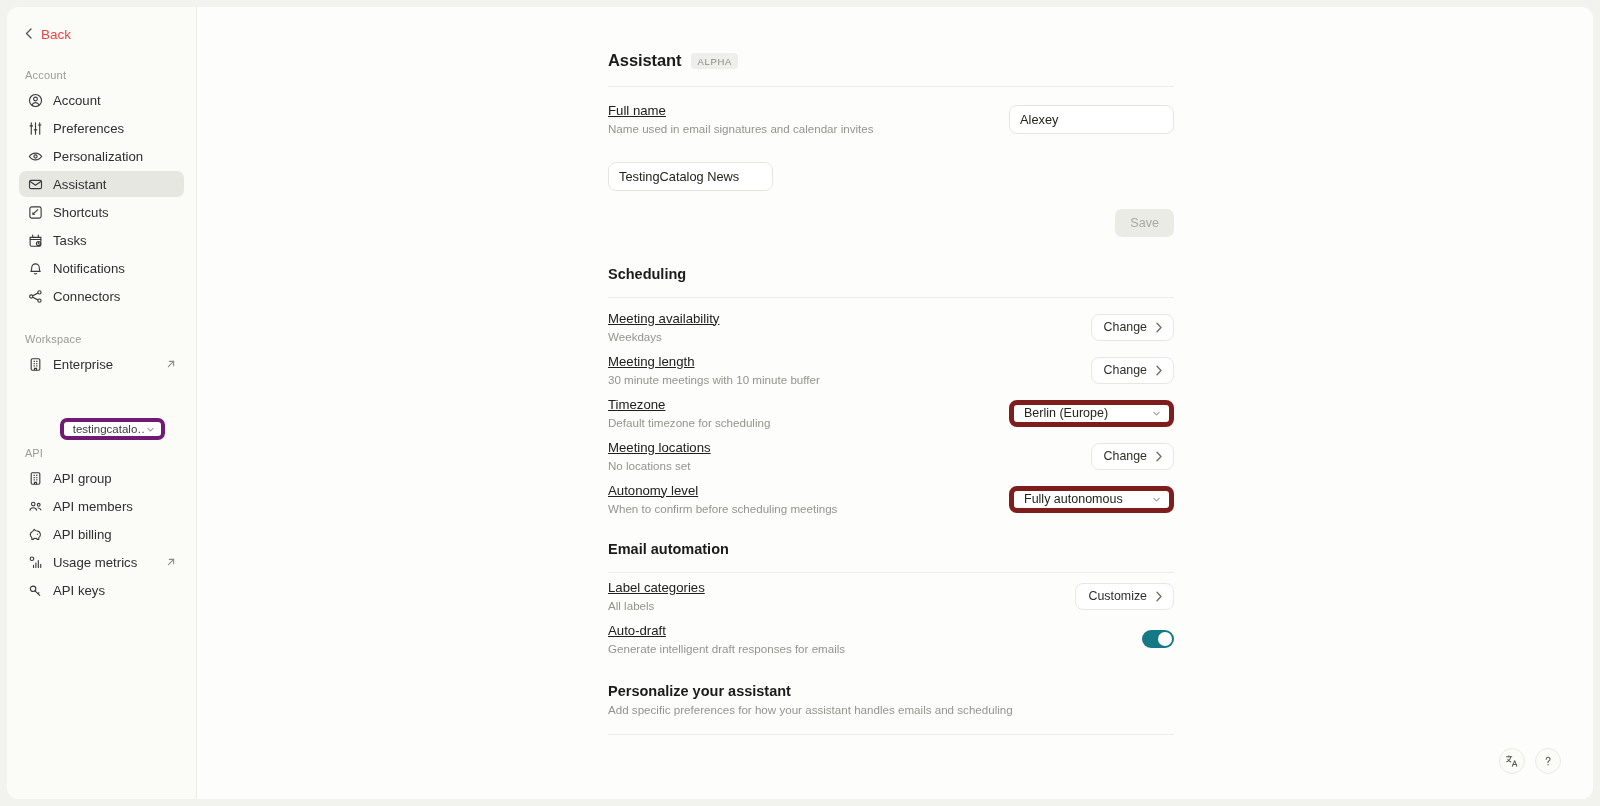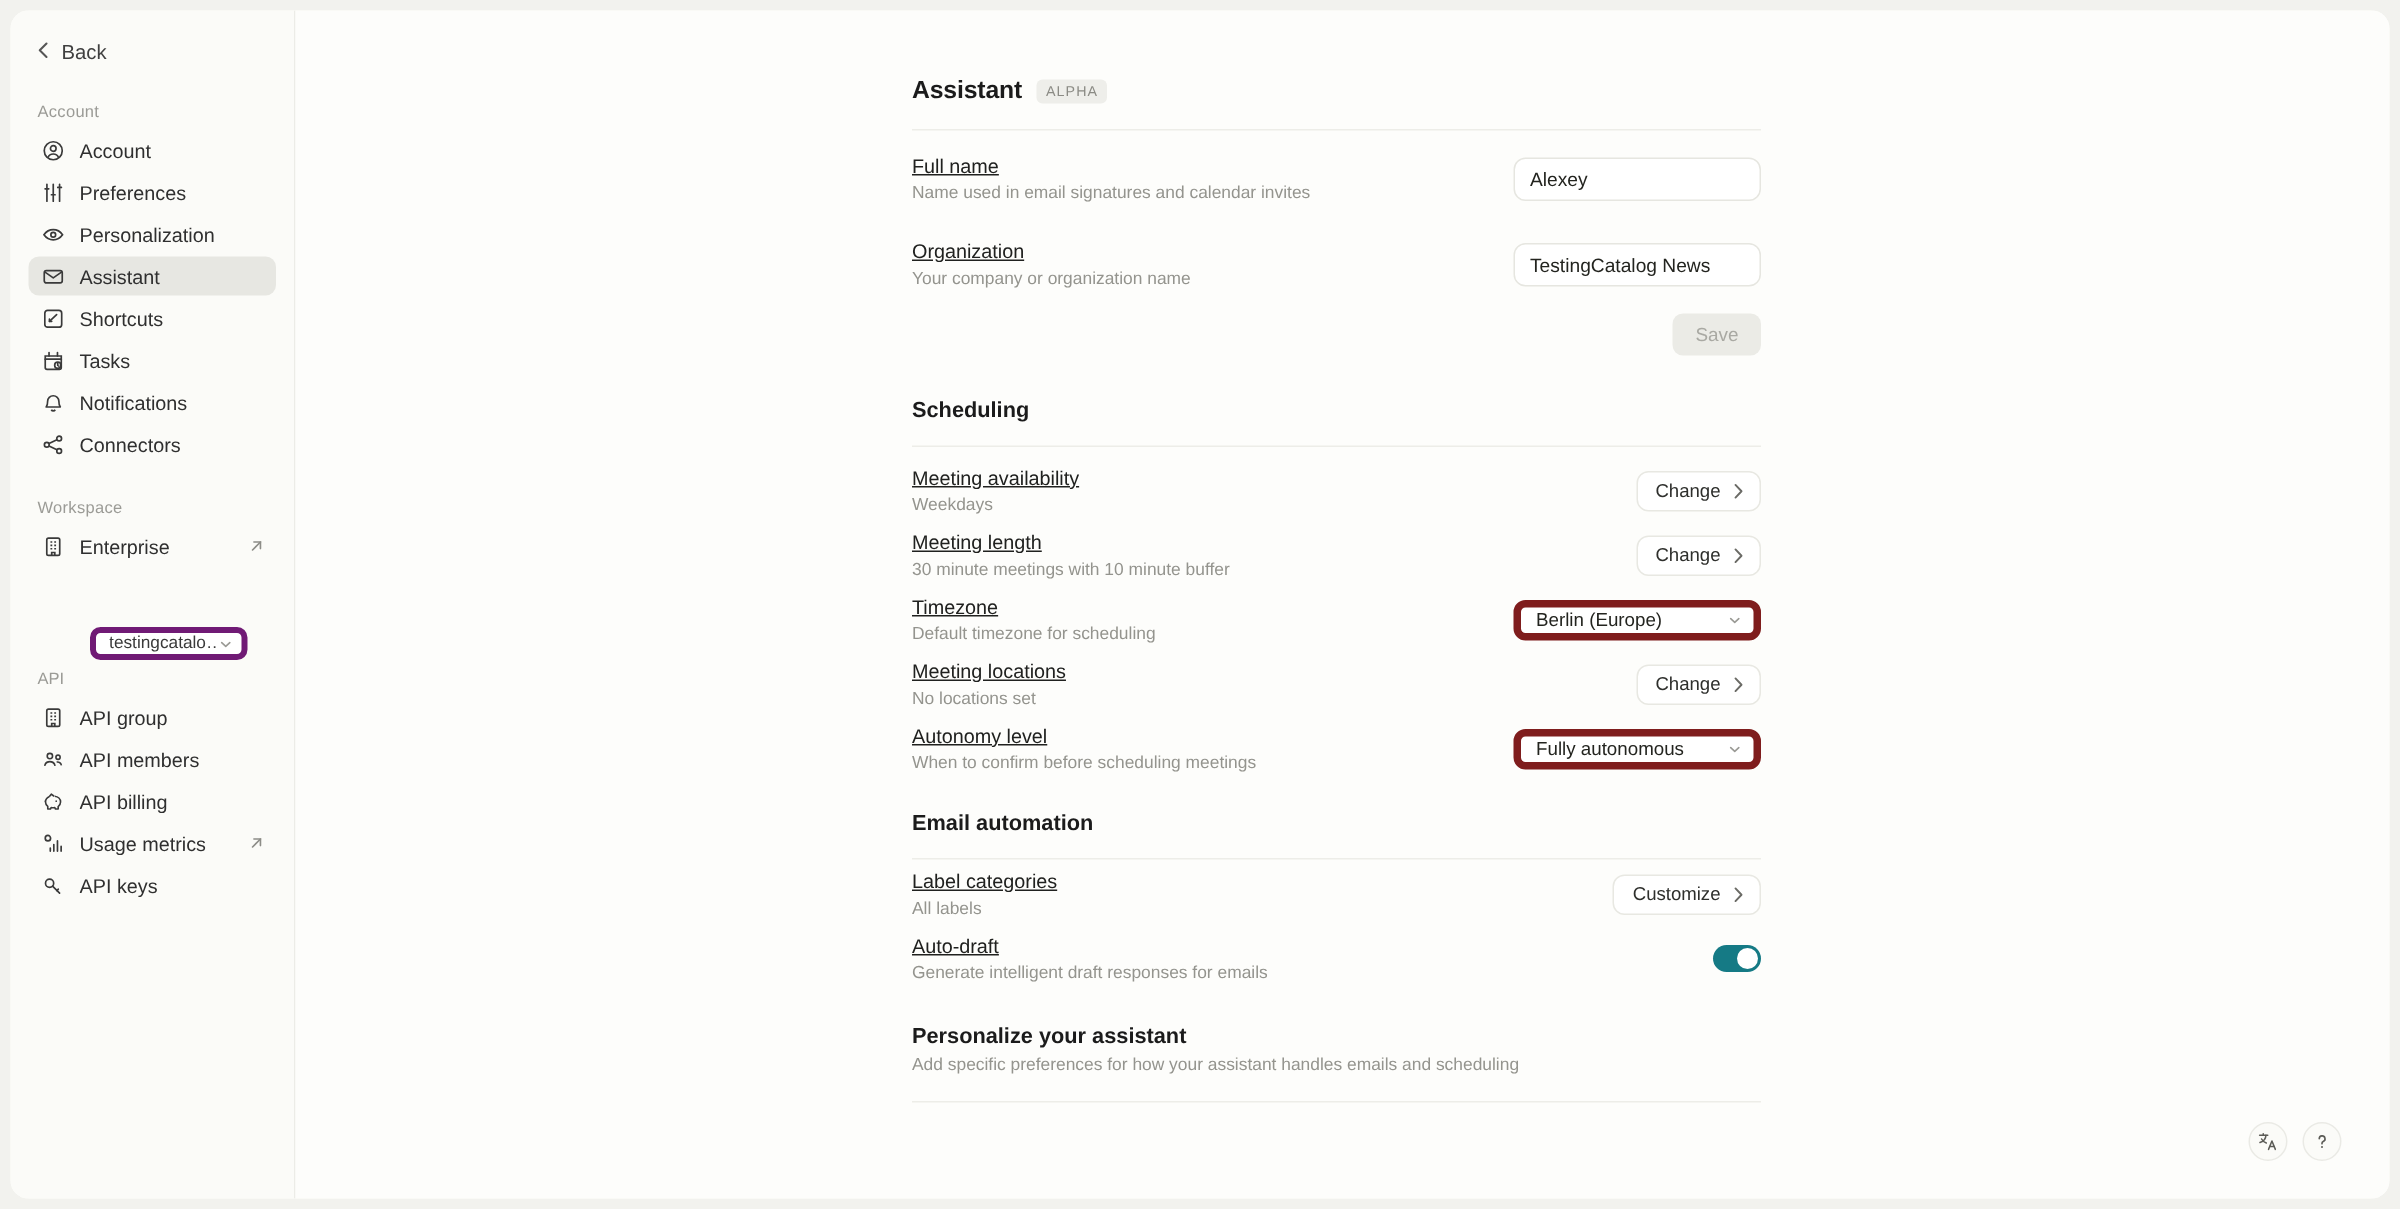--- a/index.html
+++ b/index.html
@@ -25,21 +25,21 @@
     flex: 0 0 190px;
     background: #fbfbf8;
     border-right: 1px solid #ecece7;
     padding: 0 0 0 0;
     position: relative;
   }
   .back-row {
     display: flex; align-items: center; gap: 9px;
     height: 22px;
     margin: 16px 0 0 18px;
-    color: #404040;
+    color: #ef4444;
     font-size: 13.5px;
     cursor: pointer;
   }
   .back-row .chev { font-size: 13px; color: #555; line-height: 1; }
 
   .group-label {
     font-size: 11px;
     color: #9b9b96;
     margin: 24px 0 6px 18px;
     letter-spacing: .2px;
@@ -451,24 +451,20 @@
         <div class="row-text">
           <div class="row-label">Full name</div>
           <div class="row-sub">Name used in email signatures and calendar invites</div>
         </div>
         <div class="row-ctrl">
           <input class="text-input" type="text" value="Alexey" style="">
         </div>
       </div>
 
       <div class="row" style="margin-top:17px;">
-        <div class="row-text">
-          <div class="row-label">Organization</div>
-          <div class="row-sub">Your company or organization name</div>
-        </div>
         <div class="row-ctrl">
           <input class="text-input" type="text" value="TestingCatalog News" style="">
         </div>
       </div>
 
       <div style="display:flex;justify-content:flex-end;margin-top:13px;">
         <button class="save-btn">Save</button>
       </div>
 
       <div style="margin-top:29px;">

